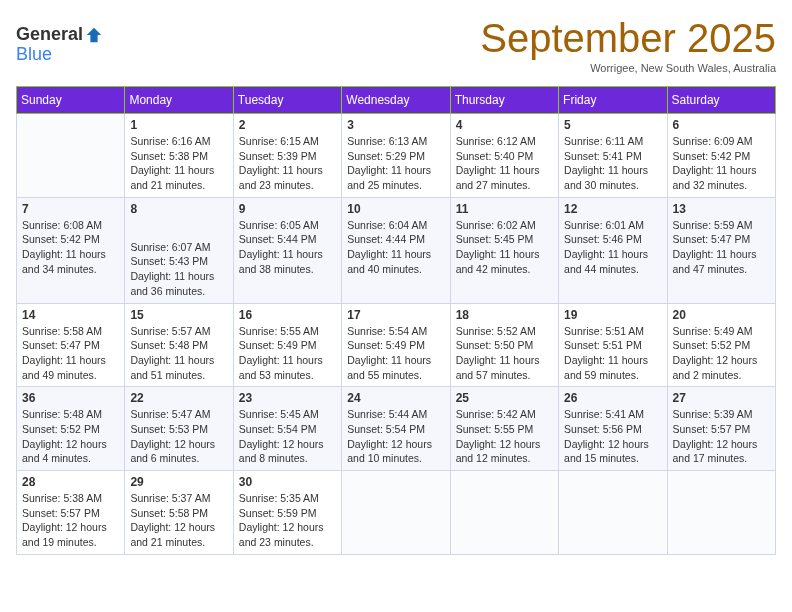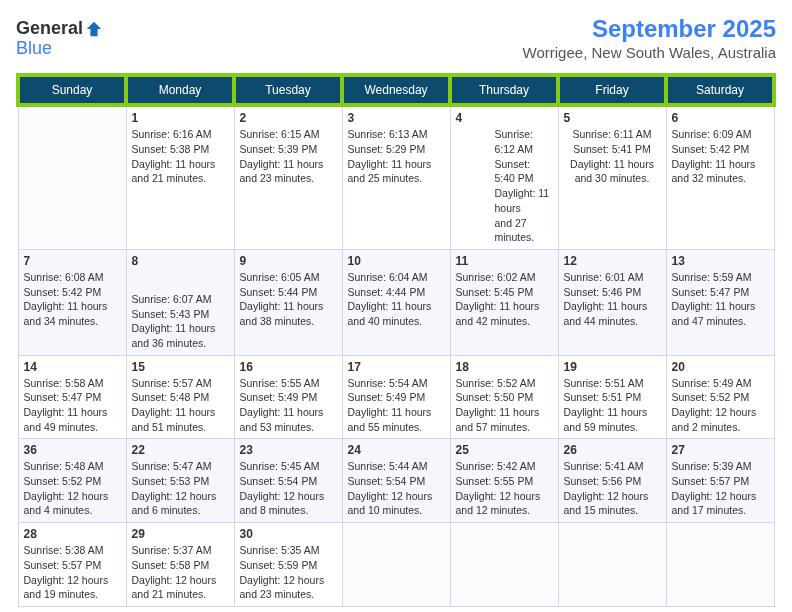--- a/index.html
+++ b/index.html
@@ -37,43 +37,43 @@
       display: inline-block;
       width: 18px;
       height: 18px;
       margin-left: 2px;
       vertical-align: middle;
     }
     .title-block {
       text-align: right;
     }
     .month-title {
-      font-size: 24px;
-      font-weight: bold;
-      color: #3b82f6;
+      font-size: 40px;
+      font-weight: normal;
+      color: #a16207;
       line-height: 1.1;
     }
     .location {
-      font-size: 15px;
+      font-size: 11px;
       color: #555;
       margin-top: 2px;
     }
     .calendar {
       width: 100%;
       border-collapse: collapse;
       font-size: 11px;
     }
     .calendar th {
-      background-color: #0c4a6e;
+      background-color: #6d28d9;
       color: #fff;
       padding: 6px 4px;
-      text-align: center;
+      text-align: left;
       font-size: 12px;
       font-weight: normal;
-      border: 4px solid #84cc16;
+      border: 1px solid #84cc16;
     }
     .calendar td {
       border: 1px solid #d0d8e8;
       vertical-align: top;
       padding: 4px 5px;
       background: #fff;
       min-height: 80px;
       width: calc(100% / 7);
     }
     .calendar tr:nth-child(even) td {
@@ -145,28 +145,28 @@
         </td>
         <td>
           <span class="day-num">3</span>
           <div class="day-info" style="white-space: pre-line;">Sunrise: 6:13 AM
 Sunset: 5:29 PM
 Daylight: 11 hours
 and 25 minutes.</div>
         </td>
         <td>
           <span class="day-num">4</span>
-          <div class="day-info" style="white-space: pre-line; margin-left: 39px;">Sunrise: 6:12 AM
+          <div class="day-info" style="white-space: pre-line;">Sunrise: 6:12 AM
 Sunset: 5:40 PM
 Daylight: 11 hours
 and 27 minutes.</div>
         </td>
         <td>
           <span class="day-num">5</span>
-          <div class="day-info" style="white-space: pre-line; text-align: center;">Sunrise: 6:11 AM
+          <div class="day-info" style="white-space: pre-line;">Sunrise: 6:11 AM
 Sunset: 5:41 PM
 Daylight: 11 hours
 and 30 minutes.</div>
         </td>
         <td>
           <span class="day-num">6</span>
           <div class="day-info" style="white-space: pre-line;">Sunrise: 6:09 AM
 Sunset: 5:42 PM
 Daylight: 11 hours
 and 32 minutes.</div>

